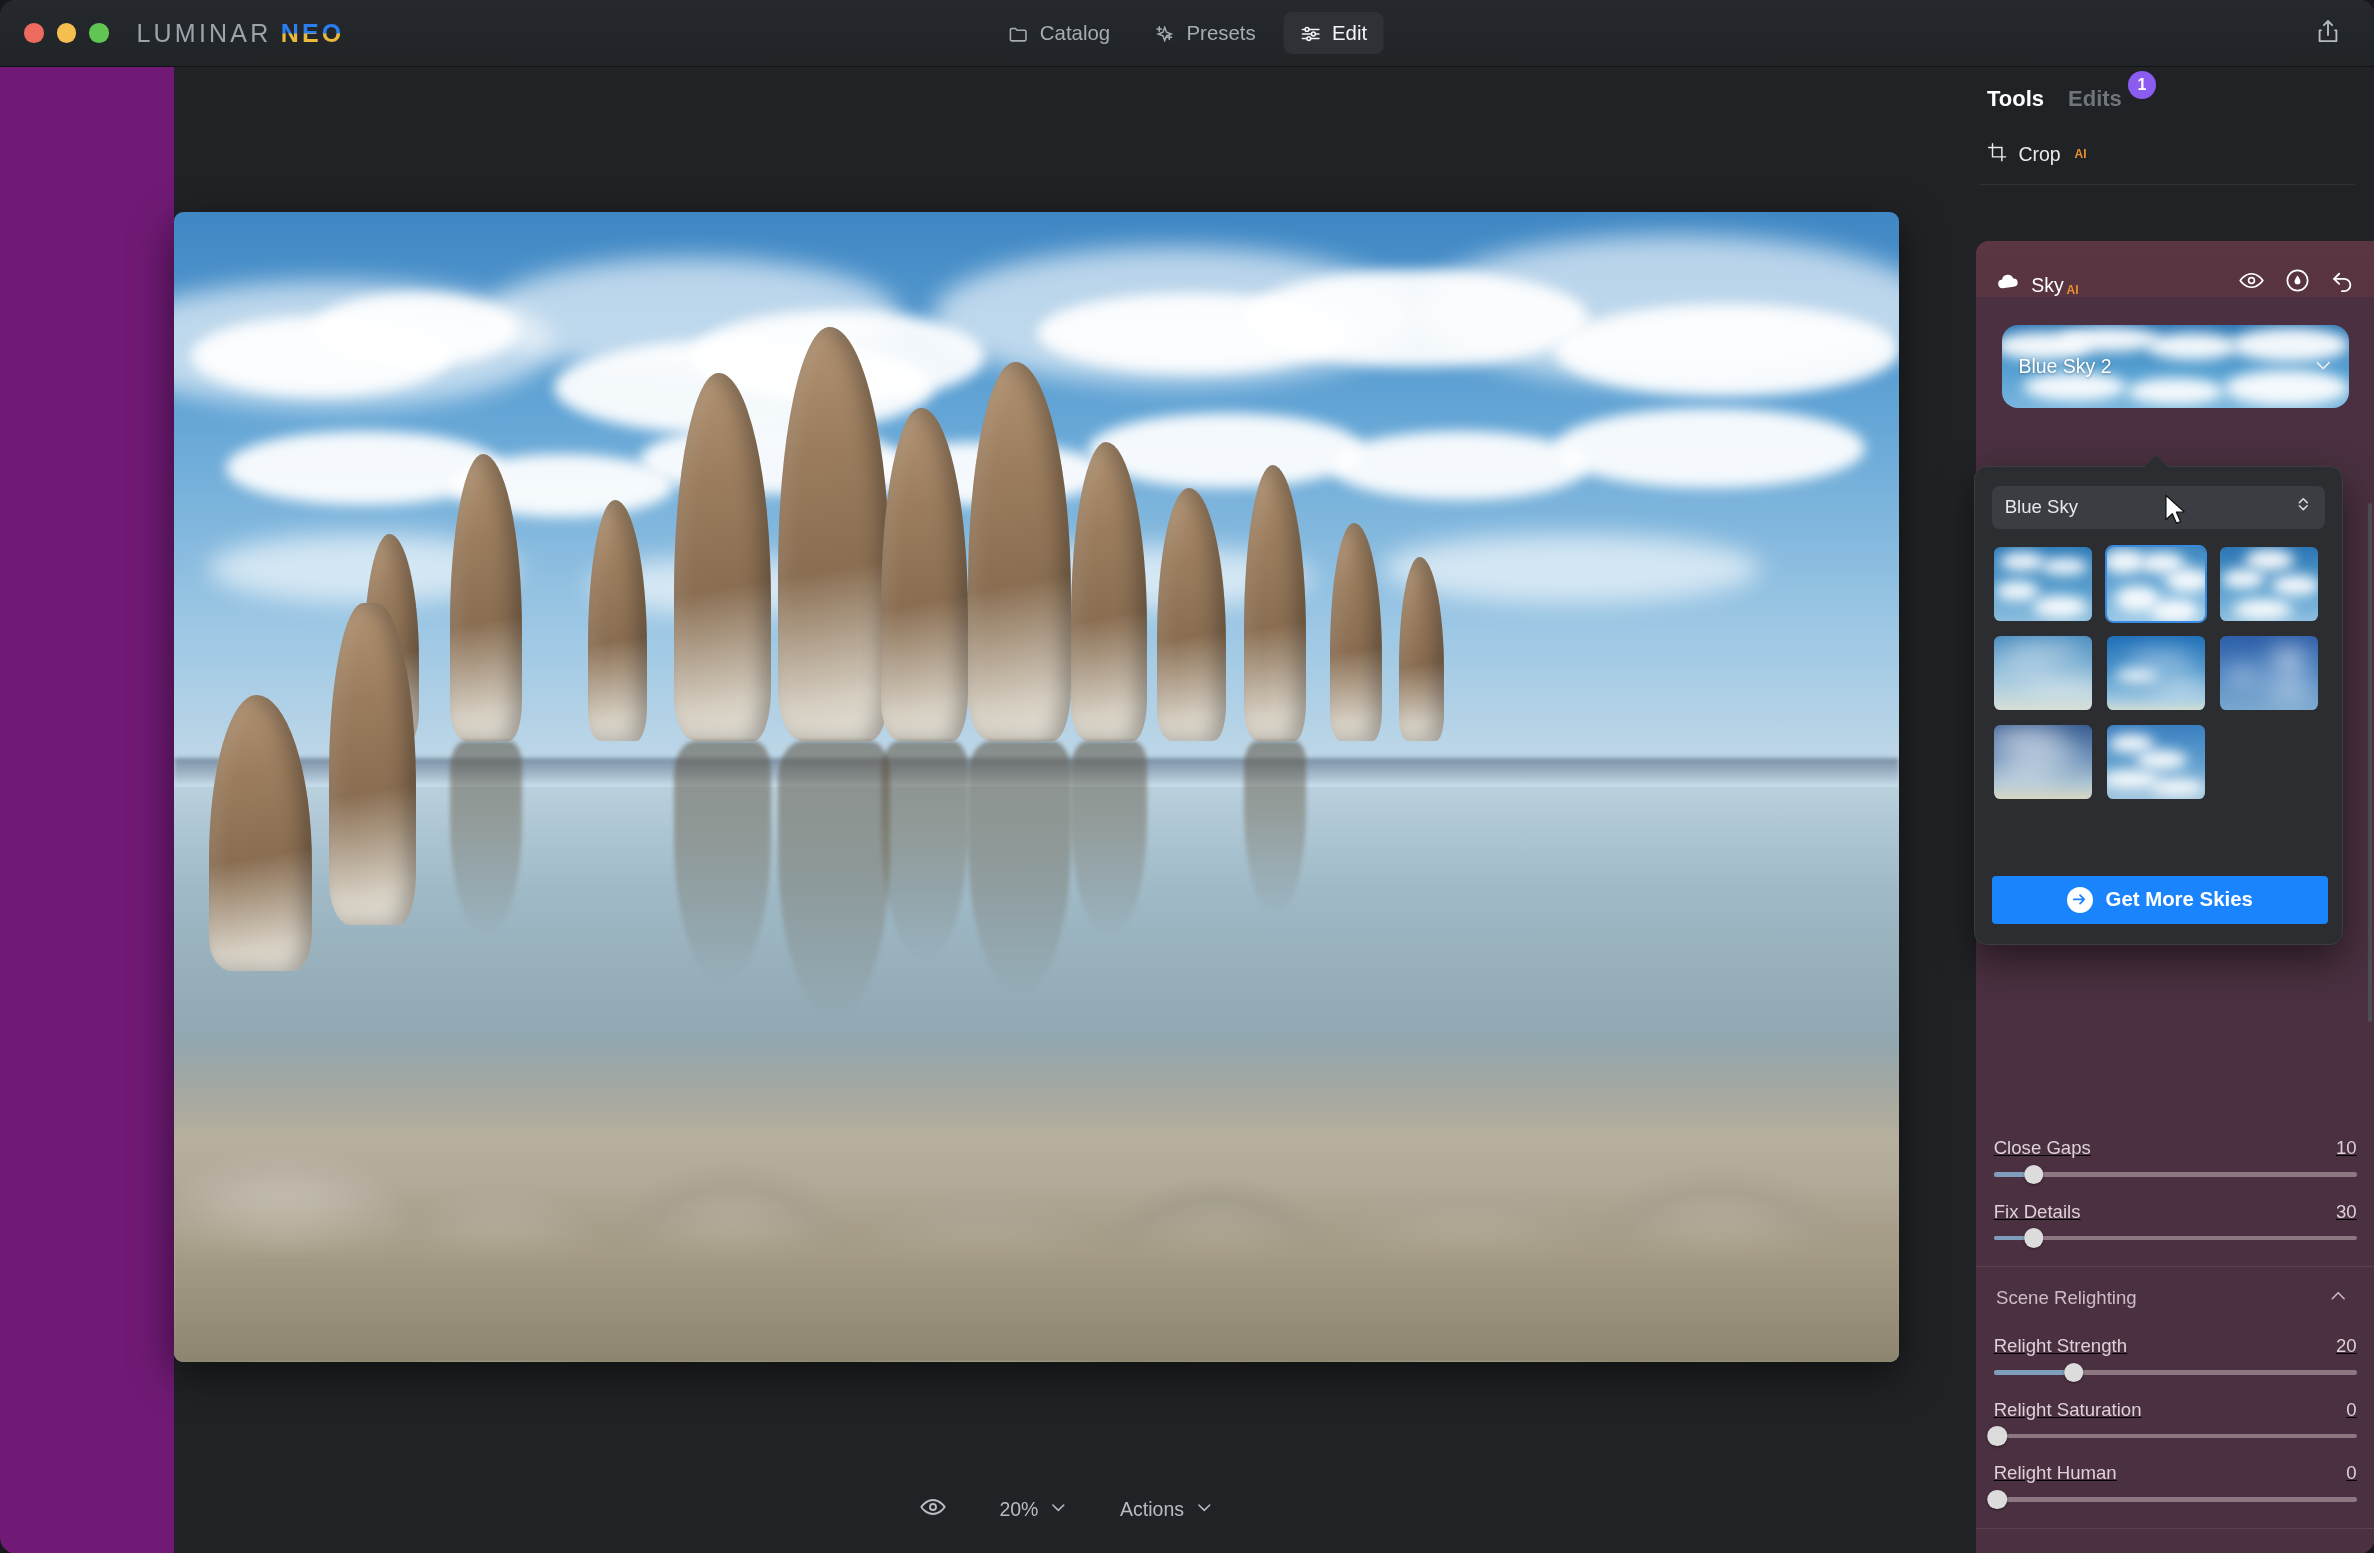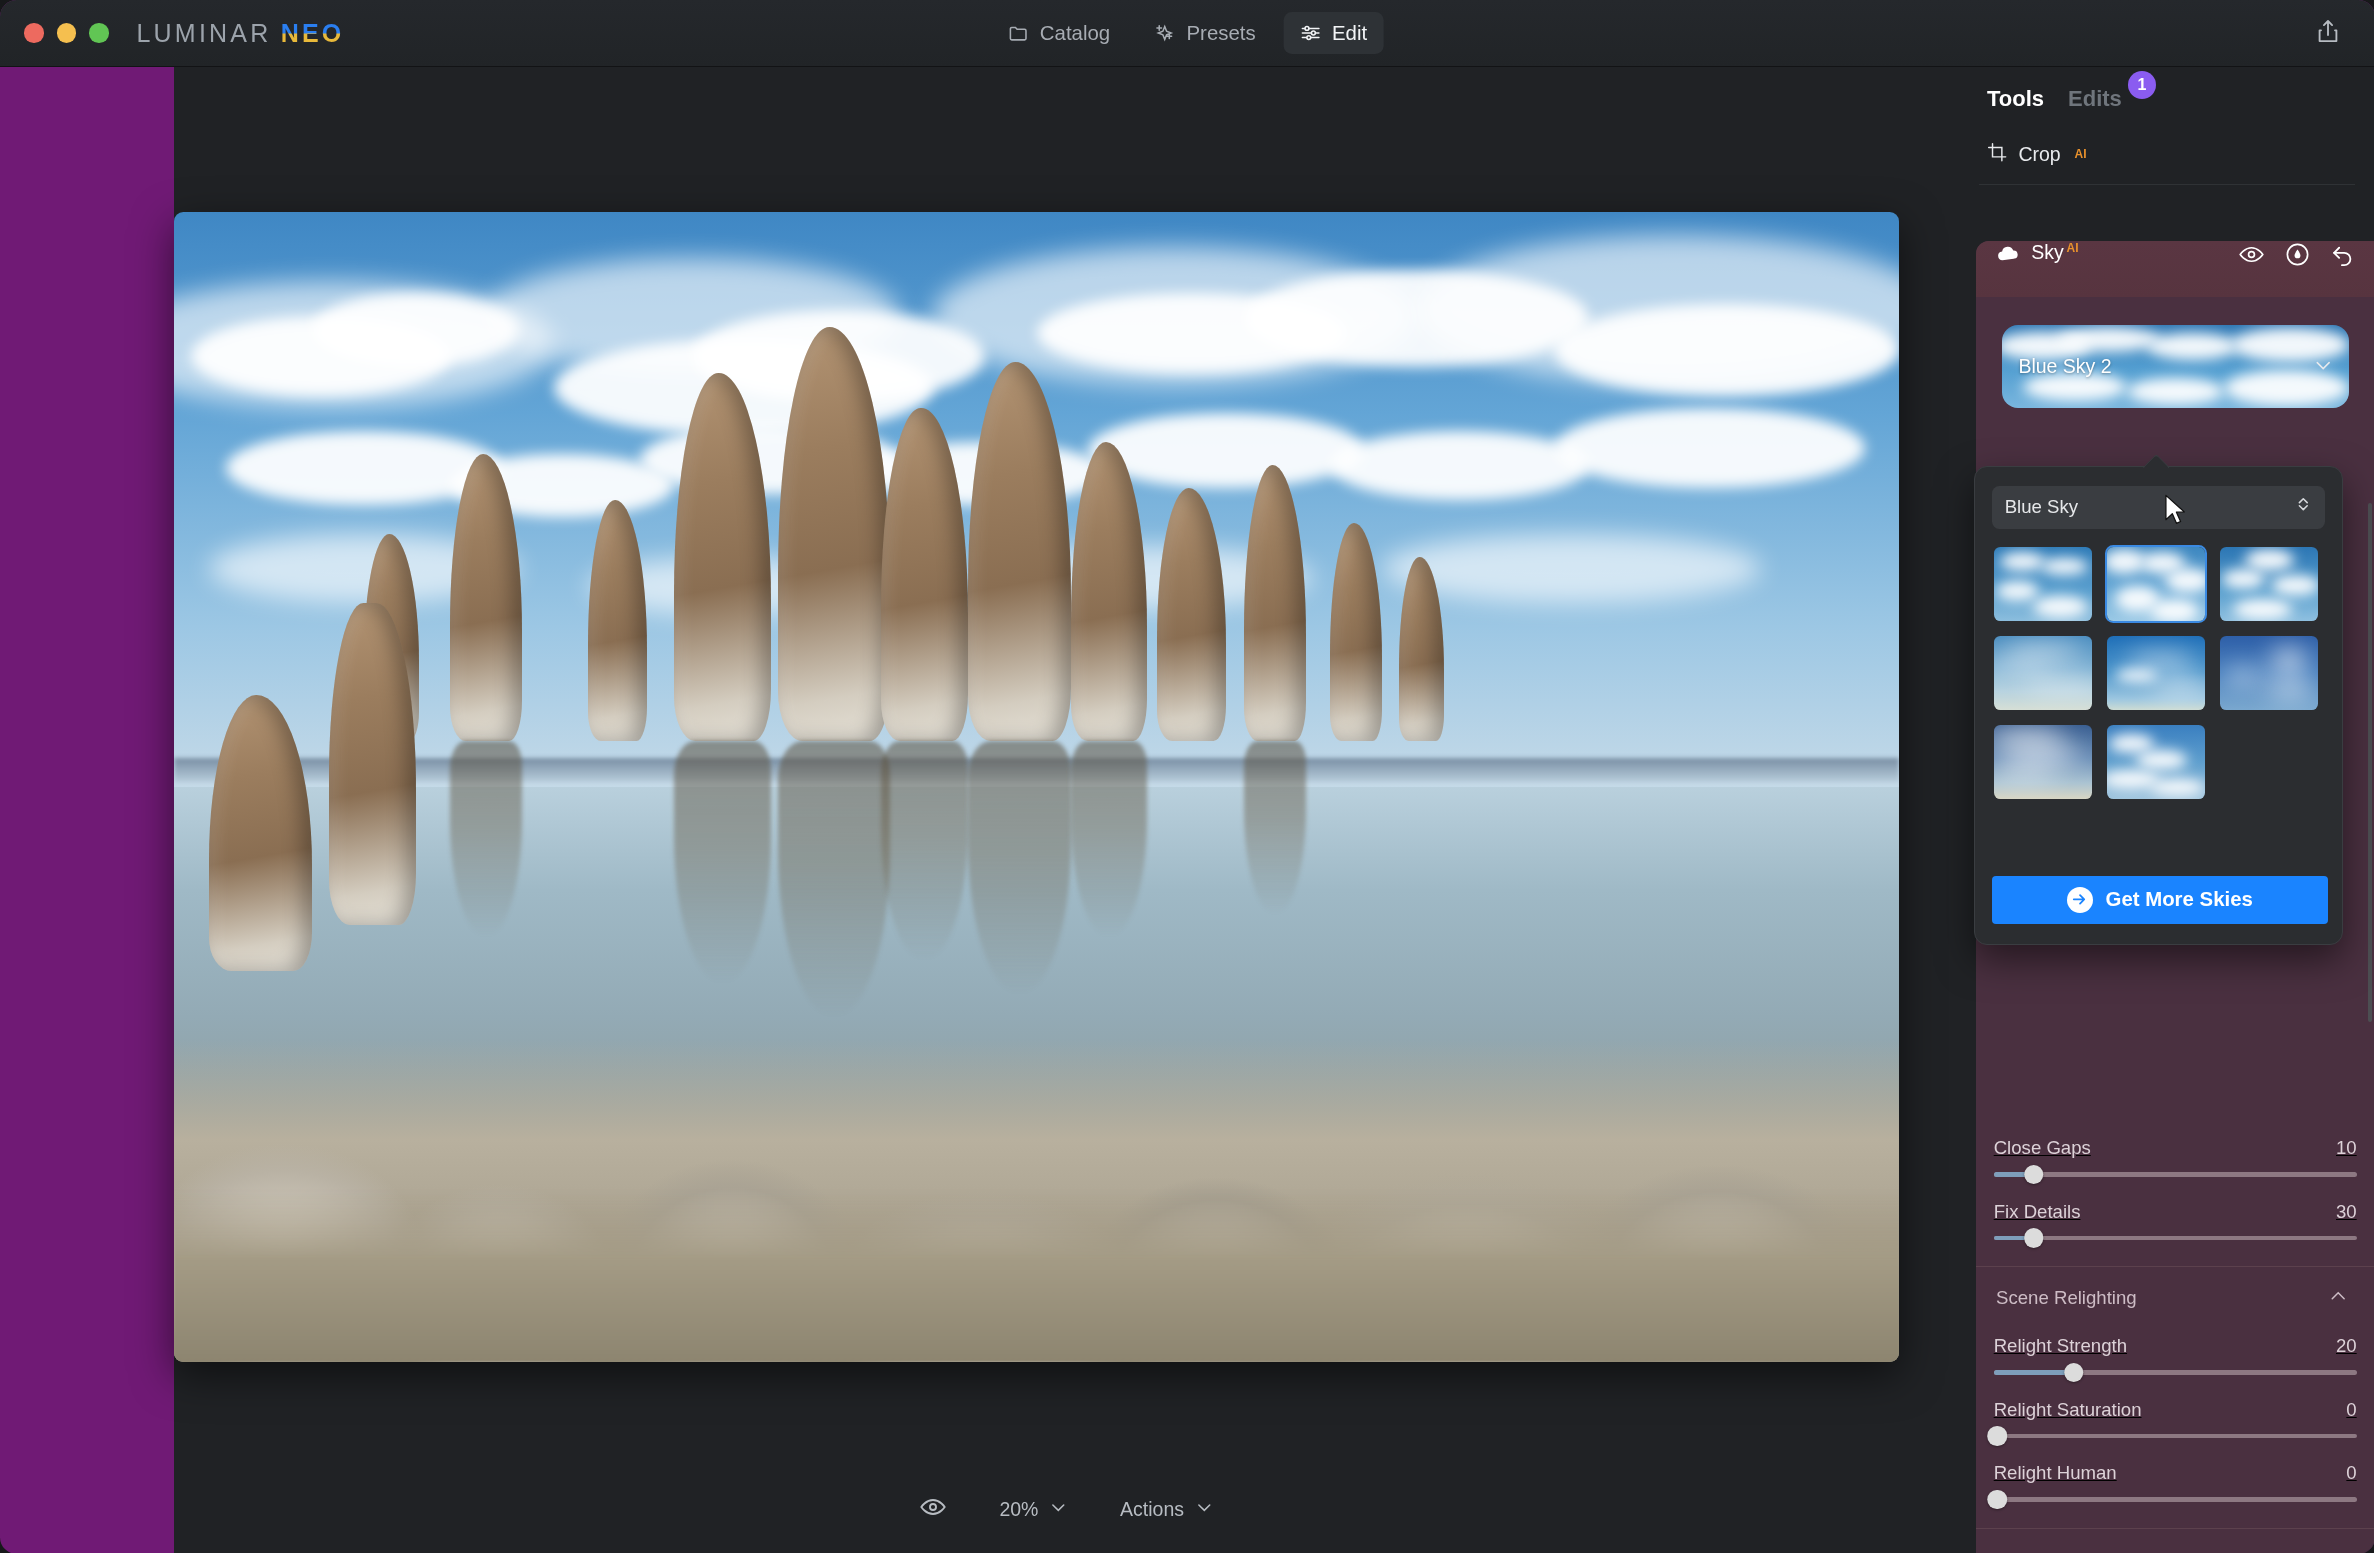--- a/index.html
+++ b/index.html
@@ -40,21 +40,21 @@
     -webkit-background-clip: text; background-clip: text;
     -webkit-text-fill-color: transparent; color: transparent;
     font-weight: 700;
   }
 
   .navcenter {
     position: absolute; left: 50%; transform: translateX(-50%);
     display: flex; align-items: center; gap: 11px;
   }
   .navitem {
-    display: flex; align-items: center; gap: 10px;
+    display: flex; align-items: flex-end; gap: 10px;
     padding: 9.3px 16.7px; border-radius: 8.3px;
     color: #a7acb3; font-size: 20.4px;
   }
   .navitem.active { background: #2e3236; color: #f2f4f6; }
   .navitem svg { display: block; }
 
   .share-btn {
     position: absolute; right: 28px; top: 50%; transform: translateY(-50%);
     width: 39px; height: 39px; display: flex; align-items: center; justify-content: center;
   }
@@ -179,21 +179,21 @@
 
   
   .sky-panel {
     position: absolute; left: 16.7px; top: 174px; width: 399px;
     height: 1313px;
     background: #4a3040;
     border-radius: 13px 0 0 0;
     overflow: hidden;
   }
   .sky-head {
-    height: 56px; display: flex; align-items: flex-start;
+    height: 56px; display: flex; align-items: flex-end;
     padding: 0 18.6px 0 20.4px;
     background: linear-gradient(180deg,#5a3642 0%,#57343f 100%);
   }
   .sky-head .t { color: #fff; font-size: 19.5px; font-weight: 500; margin-left: 10.2px; }
   .sky-head .icons { margin-left: auto; display: flex; align-items: center; gap: 18.6px; }
 
   .sky-preview {
     position: relative; margin: 28px 26px 0 26px; height: 83px;
     border-radius: 16px; overflow: hidden;
     display: flex; align-items: center;

